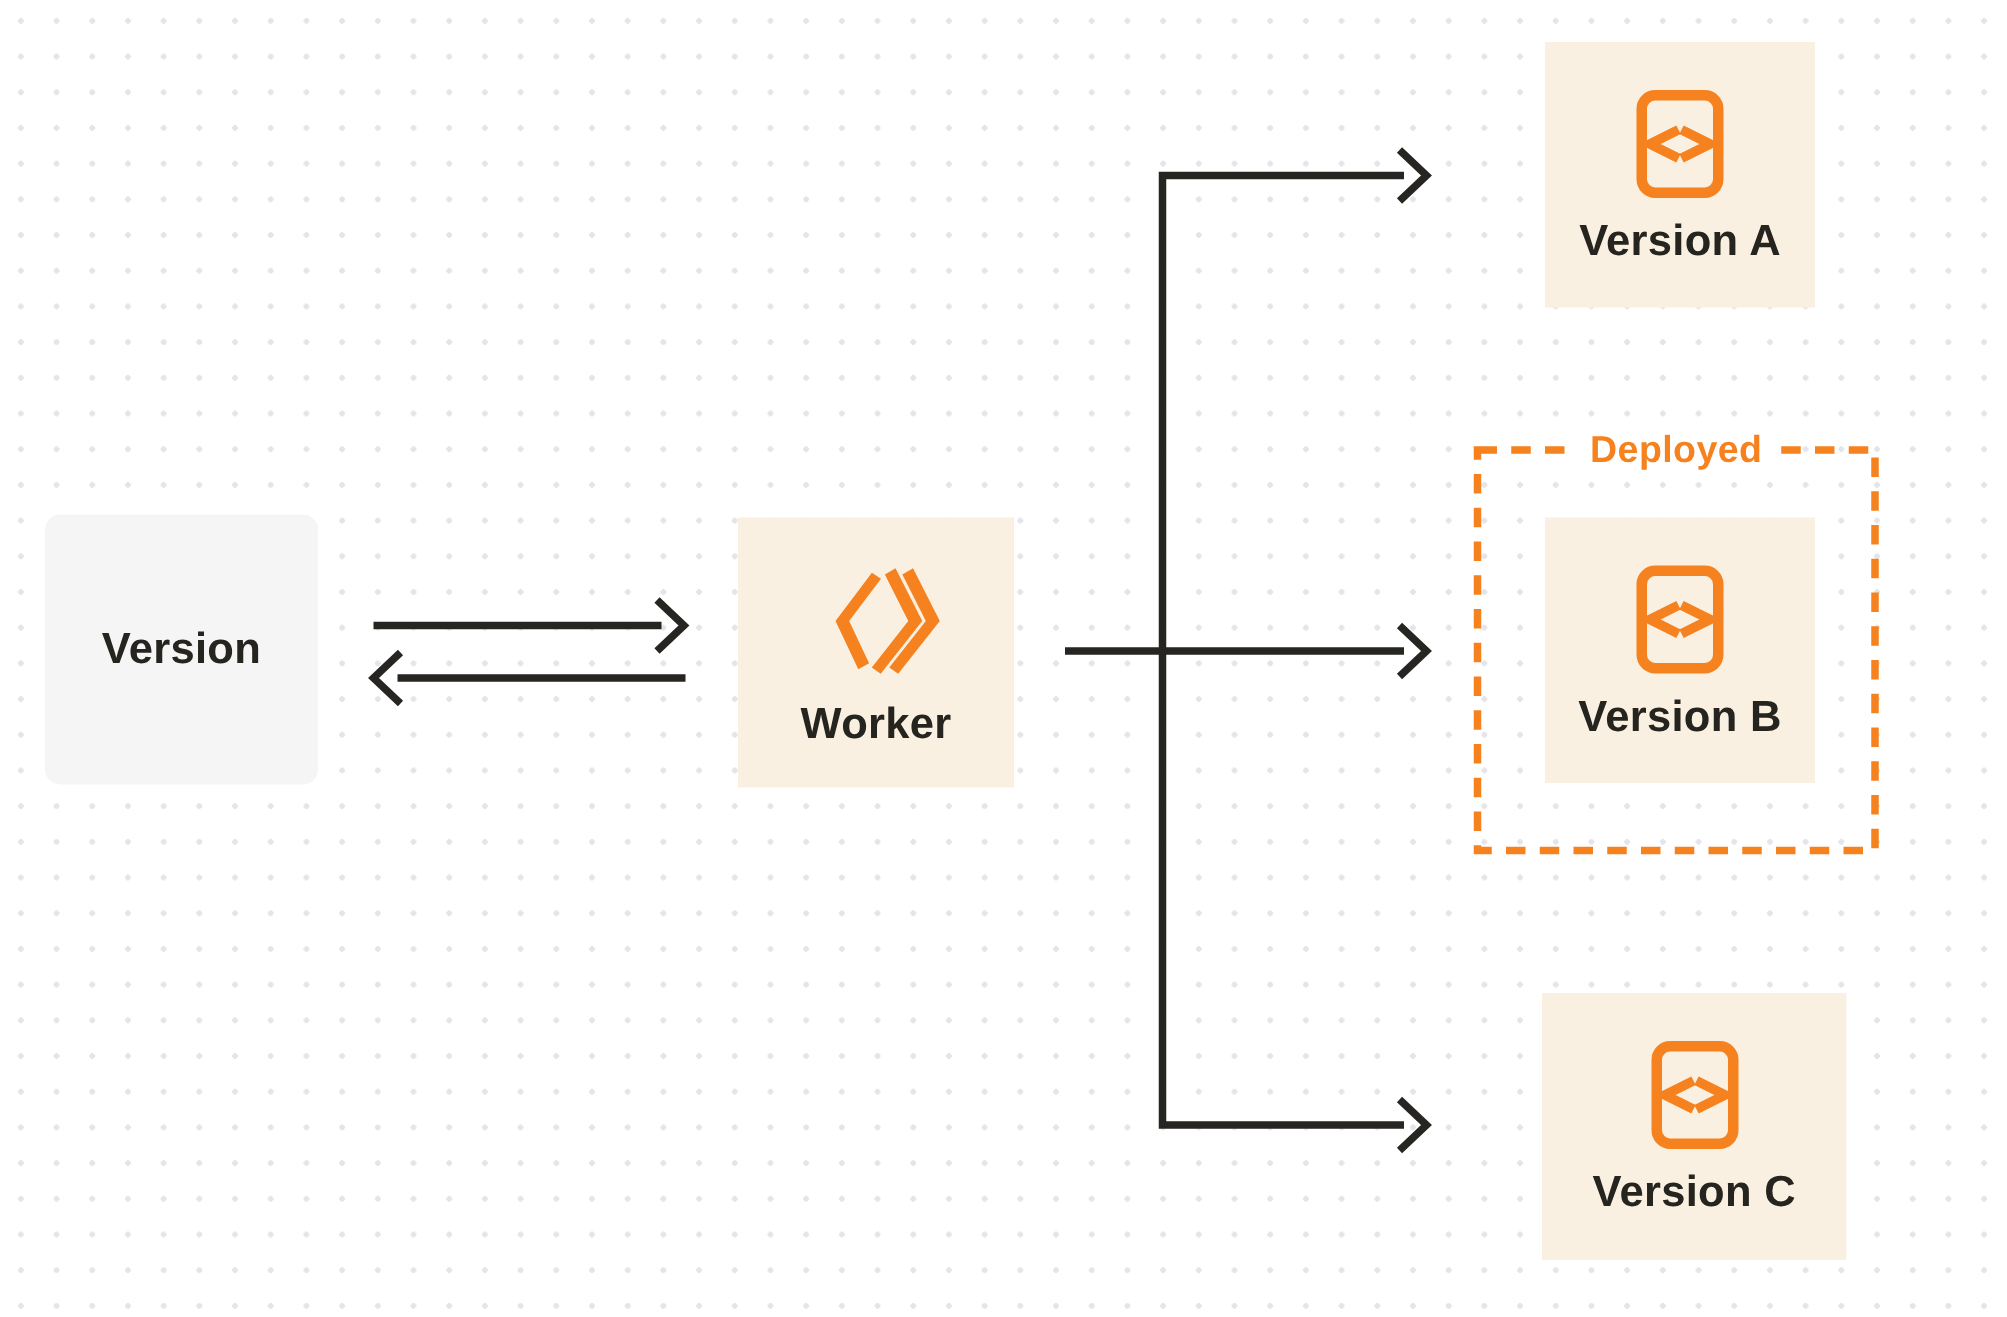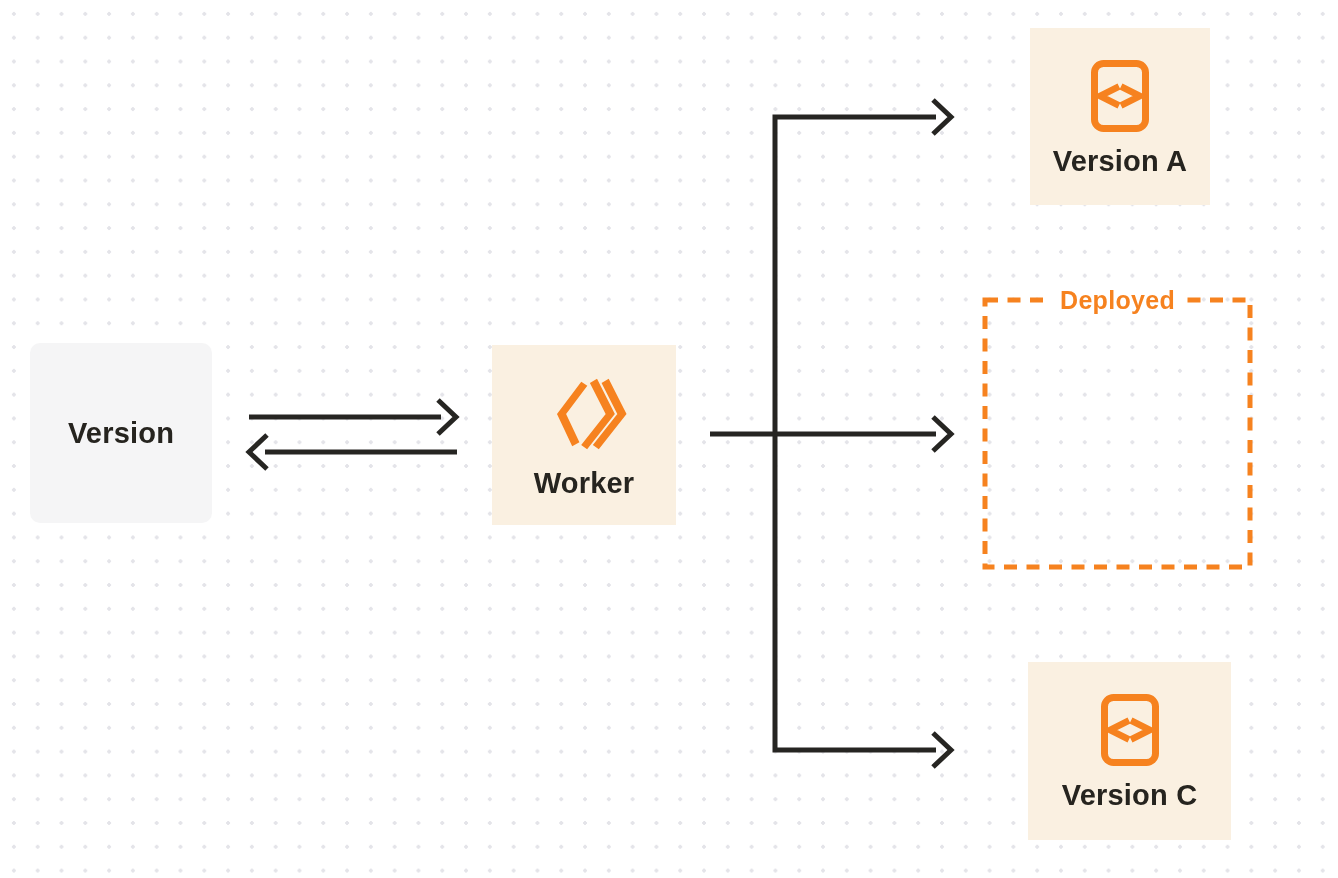--- a/index.html
+++ b/index.html
@@ -159,20 +159,32 @@
         </g>
       </svg>
     </span>
     <span class="node-label">Version A</span>
   </div>
 
   <div class="deployed-label">
     <span>Deployed</span>
   </div>
 
+  <div class="node node-version node-version-b">
+    <span>
+      <svg class="icon" width="58" height="72" viewBox="0 0 58 72">
+        <g stroke="#f6821f" fill="none" stroke-linejoin="miter" stroke-linecap="butt">
+          <rect x="3.5" y="3.5" width="51" height="65" rx="9" stroke-width="7"></rect>
+          <polyline points="28,26.5 9,36 28,45.5" stroke-width="6.5"></polyline>
+          <polyline points="30,26.5 49,36 30,45.5" stroke-width="6.5"></polyline>
+        </g>
+      </svg>
+    </span>
+    <span class="node-label">Version B</span>
+  </div>
 
   <div class="node node-version node-version-c">
     <span>
       <svg class="icon" width="58" height="72" viewBox="0 0 58 72">
         <g stroke="#f6821f" fill="none" stroke-linejoin="miter" stroke-linecap="butt">
           <rect x="3.5" y="3.5" width="51" height="65" rx="9" stroke-width="7"></rect>
           <polyline points="28,26.5 9,36 28,45.5" stroke-width="6.5"></polyline>
           <polyline points="30,26.5 49,36 30,45.5" stroke-width="6.5"></polyline>
         </g>
       </svg>

